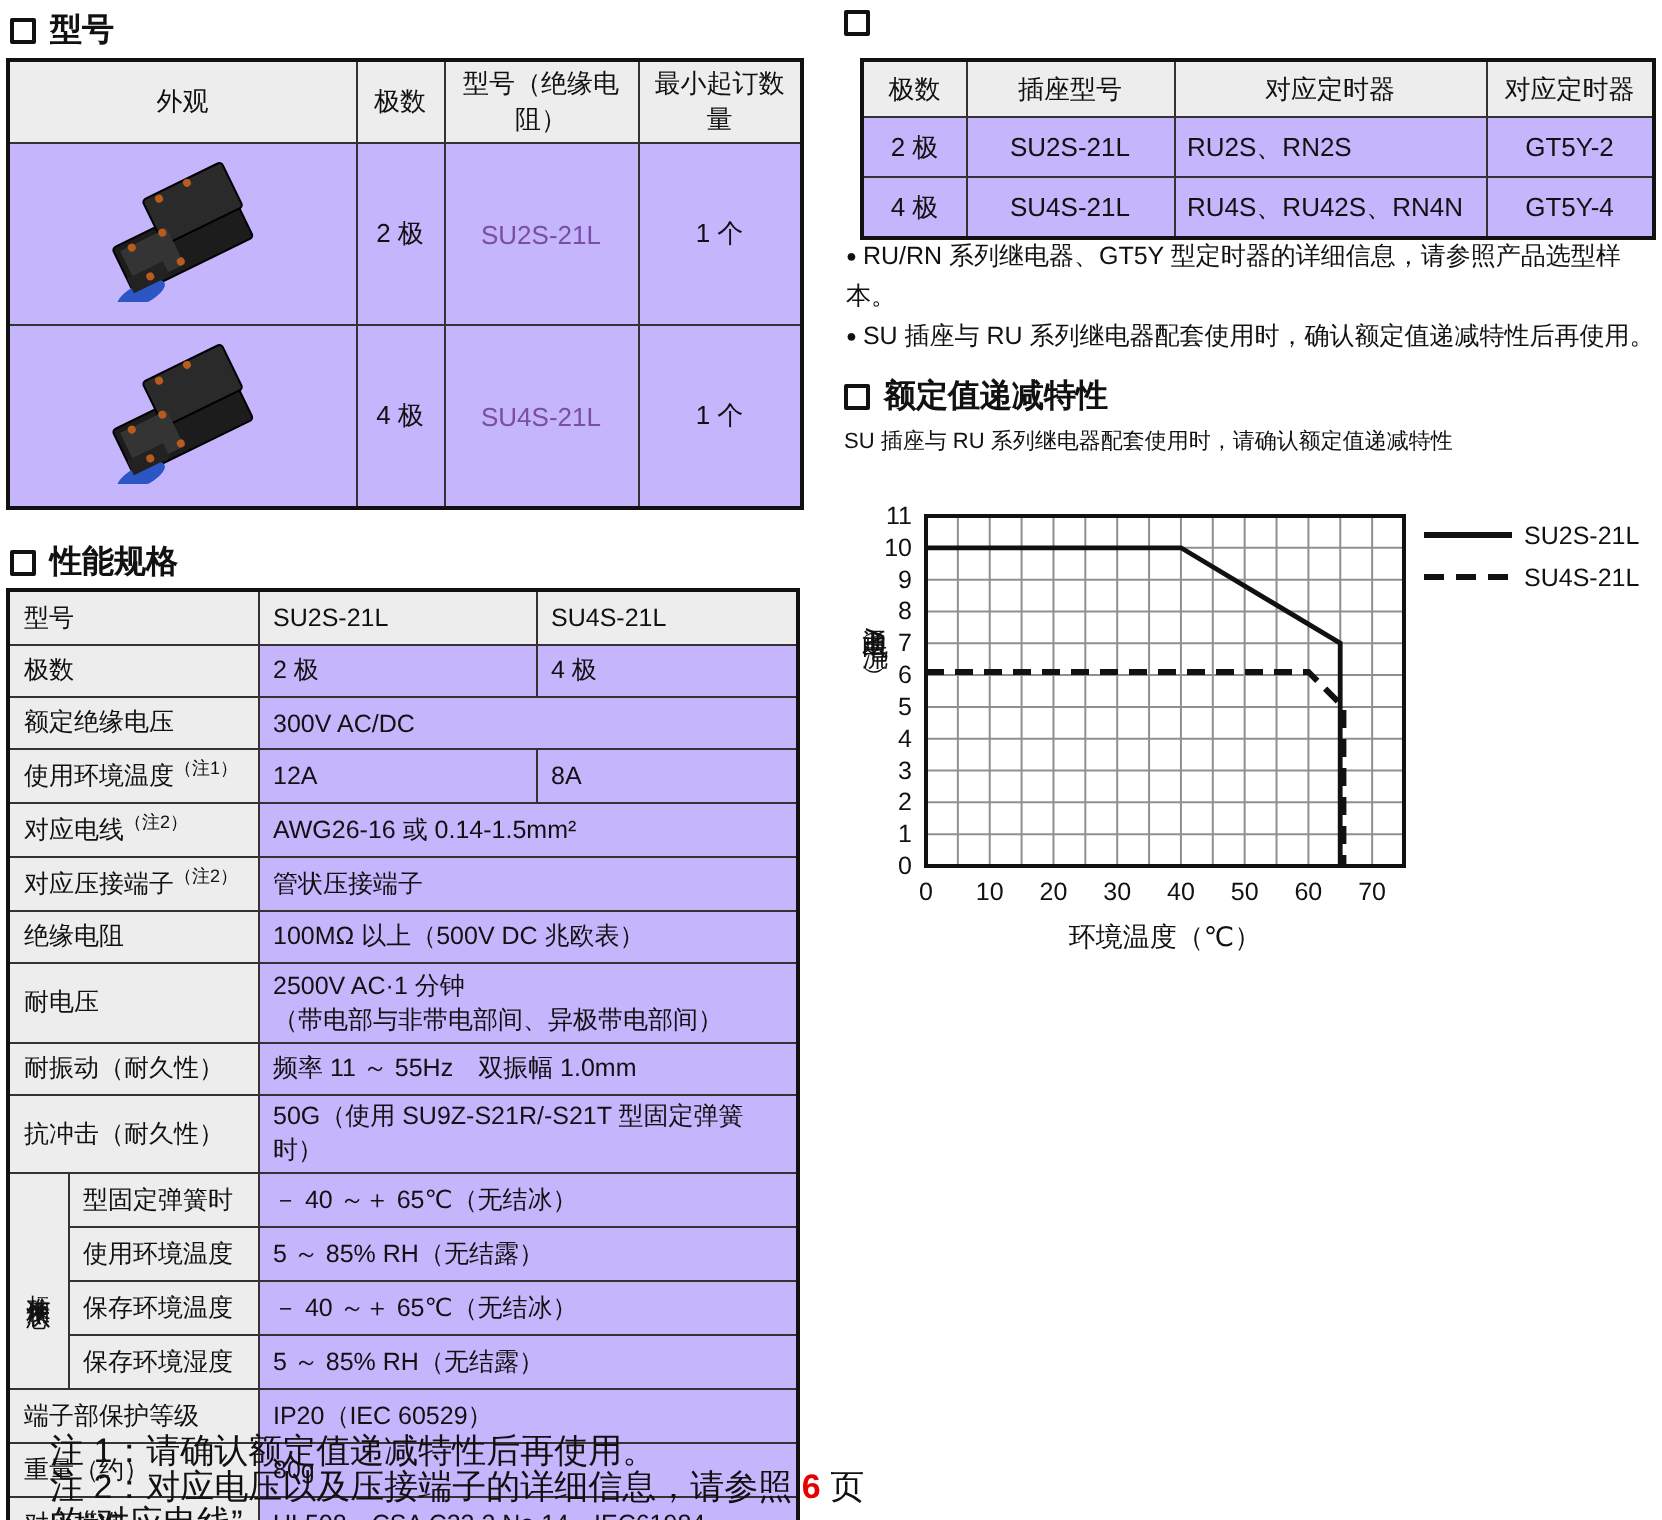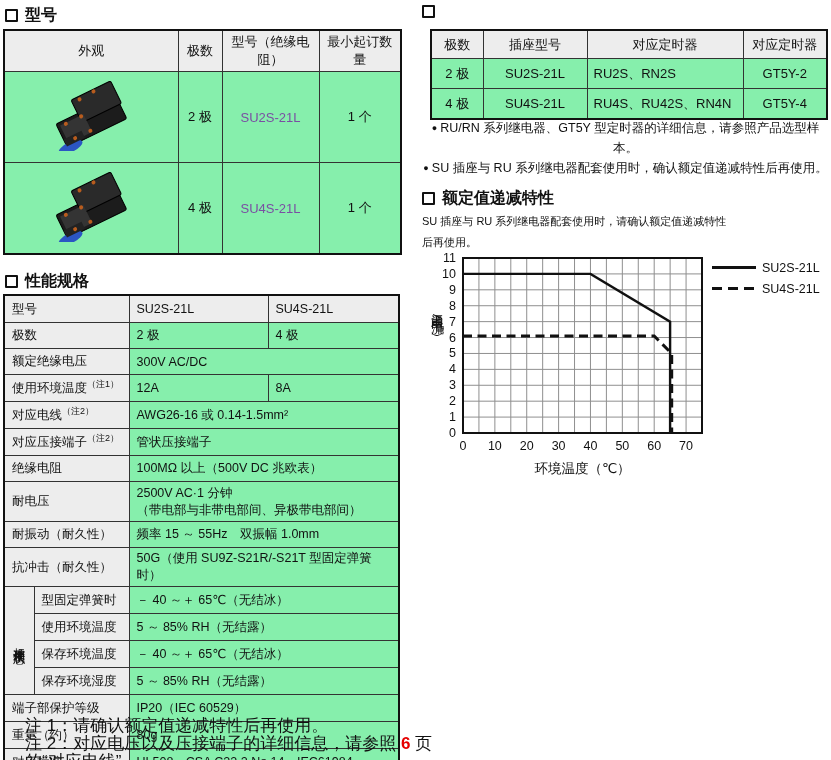--- a/index.html
+++ b/index.html
@@ -6,21 +6,21 @@
   body{
     width:831px;height:760px;position:relative;background:#ffffff;
     font-family:"Liberation Sans","DejaVu Sans",sans-serif;color:#111;
     overflow:hidden;
   }
   .abs{position:absolute;}
   
   .sec-title{display:flex;align-items:center;gap:7px;font-size:16px;font-weight:bold;}
   .sq{width:9px;height:9px;border:2px solid #111;border-radius:1px;flex:0 0 auto;}
   
-  table{border-collapse:collapse;table-layout:fixed;background:#86efac;}
+  table{border-collapse:collapse;table-layout:fixed;background:#c4b5fd;}
   table.bordered{border:2px solid #111;}
   table.bordered td,table.bordered th{border:1px solid #333;font-weight:normal;
     font-size:13px;padding:2px 6px;vertical-align:middle;}
   .hdr{background:#ededed;text-align:center;}
   .c{text-align:center;}
   .bold{font-weight:bold;}
   .purple{color:#7a4fa3;font-weight:bold;}
   
   #model-table td{height:86px;}
   #model-table tr.head th{height:24px;}
@@ -149,34 +149,33 @@
   </tr>
   <tr>
     <td class="c">4 极</td>
     <td class="c bold">SU4S-21L</td>
     <td>RU4S、RU42S、RN4N</td>
     <td class="c">GT5Y-4</td>
   </tr>
 </tbody>
   </table>
 
-<div class="abs dot-note" style="left:423px;top:118px;width:405px;text-align:center;">
+<div class="abs dot-note" style="left:423px;top:118px;width:405px;">
   <div><span class="dot">●</span><span>RU/RN 系列继电器、GT5Y 型定时器的详细信息，请参照产品选型样本。</span></div>
   <div><span class="dot">●</span><span>SU 插座与 RU 系列继电器配套使用时，确认额定值递减特性后再使用。</span></div>
 </div>
 
 <div class="abs" style="left:422px;top:188px;">
   <div class="sec-title">
     <span class="sq"></span>
     <span>额定值递减特性</span>
   </div>
 </div>
 <div class="abs derate-text" style="left:422px;top:211px;width:408px;">
   <div>SU 插座与 RU 系列继电器配套使用时，请确认额定值递减特性</div>
-  <div>后再使用。</div>
 </div>
 
 <svg id="chart-svg" class="abs" style="left:425px;top:248px;" width="410" height="250">
     <line x1="53.93333333333334" y1="10" x2="53.93333333333334" y2="185" stroke="#8f8f8f" stroke-width="1"></line>
     <line x1="69.86666666666667" y1="10" x2="69.86666666666667" y2="185" stroke="#8f8f8f" stroke-width="1"></line>
     <line x1="85.80000000000001" y1="10" x2="85.80000000000001" y2="185" stroke="#8f8f8f" stroke-width="1"></line>
     <line x1="101.73333333333333" y1="10" x2="101.73333333333333" y2="185" stroke="#8f8f8f" stroke-width="1"></line>
     <line x1="117.66666666666666" y1="10" x2="117.66666666666666" y2="185" stroke="#8f8f8f" stroke-width="1"></line>
     <line x1="133.60000000000002" y1="10" x2="133.60000000000002" y2="185" stroke="#8f8f8f" stroke-width="1"></line>
     <line x1="149.53333333333333" y1="10" x2="149.53333333333333" y2="185" stroke="#8f8f8f" stroke-width="1"></line>
@@ -282,21 +281,21 @@
   </tr>
   <tr>
     <td colspan="2" class="lab h37">耐电压</td>
     <td colspan="2">
       <div>2500V AC·1 分钟</div>
       <div>（带电部与非带电部间、异极带电部间）</div>
     </td>
   </tr>
   <tr>
     <td colspan="2" class="lab h23">耐振动（耐久性）</td>
-    <td colspan="2">频率 15 ～ 55Hz　双振幅 1.0mm</td>
+    <td colspan="2">频率 11 ～ 55Hz　双振幅 1.0mm</td>
   </tr>
   <tr>
     <td colspan="2" class="lab h23">抗冲击（耐久性）</td>
     <td colspan="2">50G（使用 SU9Z-S21R/-S21T 型固定弹簧时）</td>
   </tr>
   <tr>
     <td rowspan="4" class="lab c">
       <div class="v-label-group">标准使用状态</div>
     </td>
     <td class="lab h24">型固定弹簧时</td>

